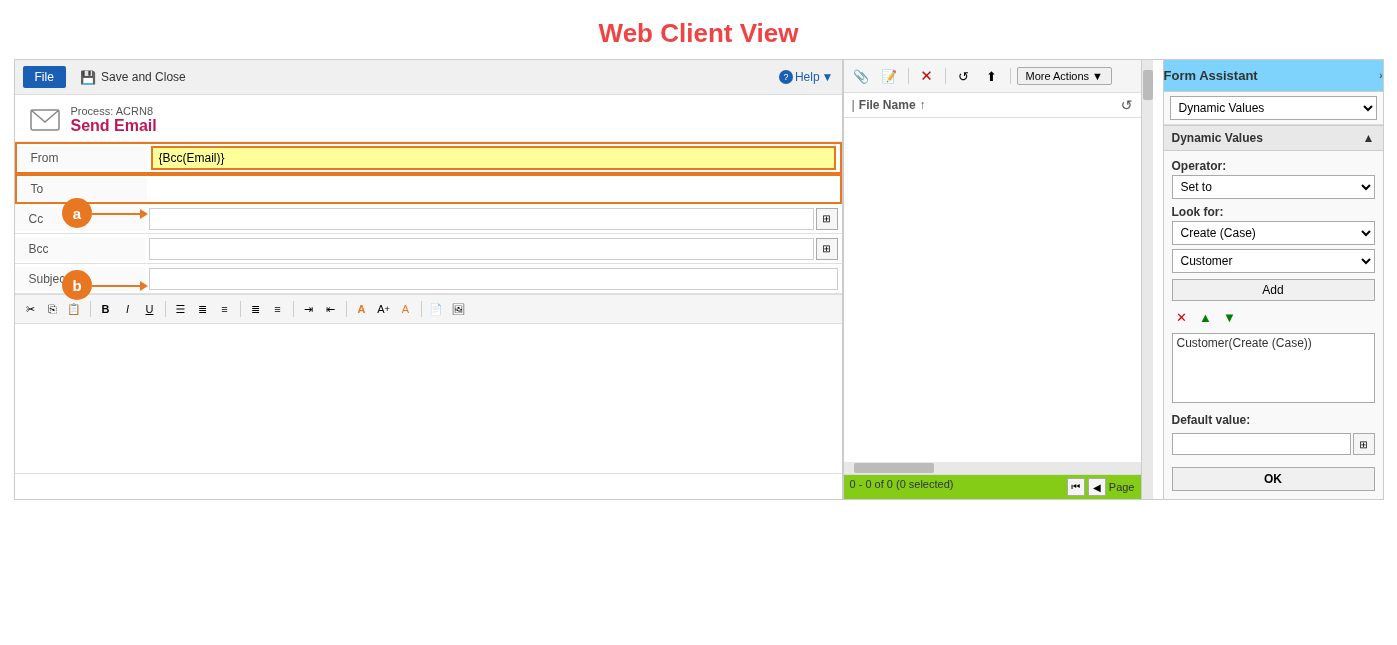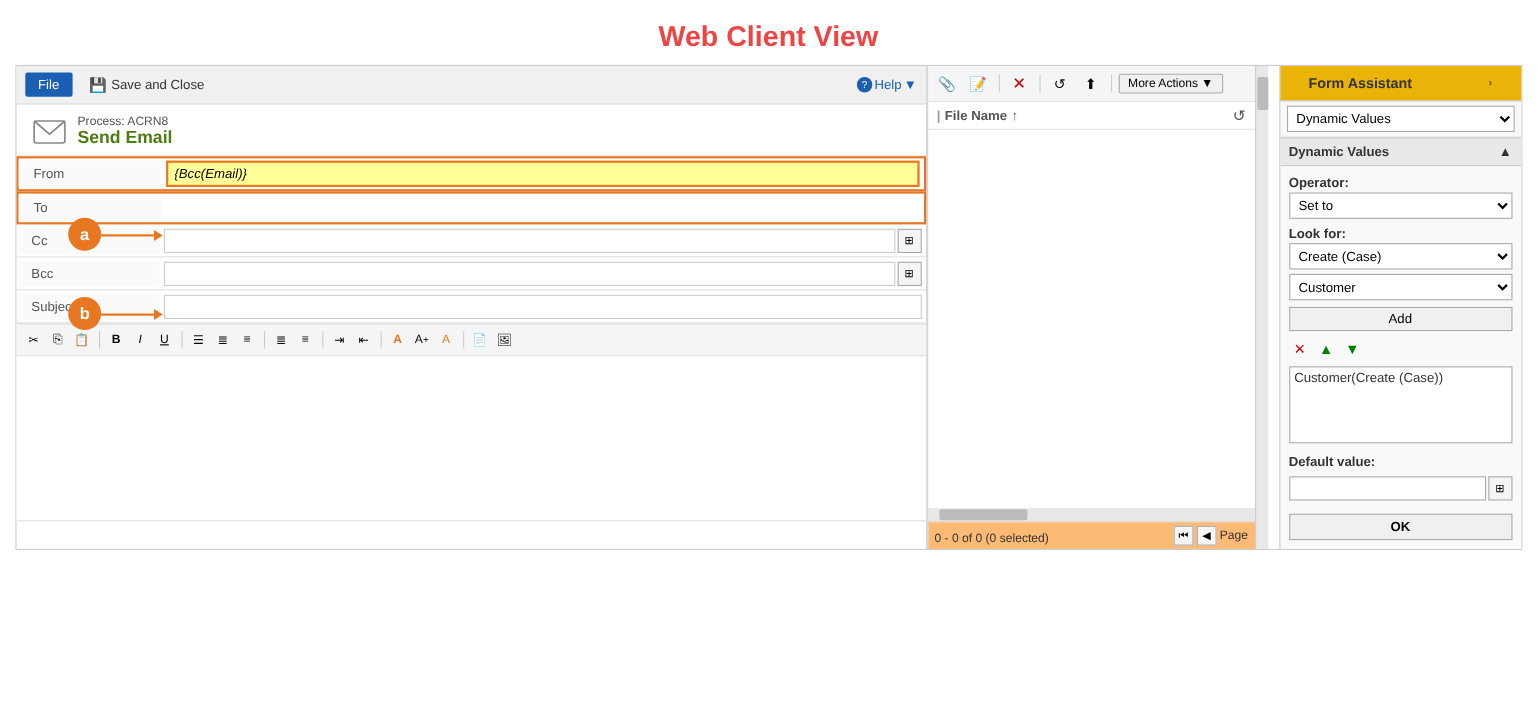--- a/index.html
+++ b/index.html
@@ -94,21 +94,21 @@
       align-items: center;
       justify-content: center;
     }
     .process-label {
       font-size: 11px;
       color: #555;
     }
     .process-title {
       font-size: 16px;
       font-weight: bold;
-      color: #4d7c0f;
+      color: #be185d;
     }
 
     
     .email-form {
       padding: 0;
     }
 
     .form-row {
       display: flex;
       align-items: center;
@@ -131,21 +131,20 @@
       position: relative;
     }
 
     .form-input {
       width: 100%;
       border: 1px solid #ccc;
       padding: 3px 6px;
       font-size: 12px;
       outline: none;
       background: #fff;
-      font-style: italic;
     }
 
     .form-input.highlighted {
       background: #ffff99;
       border: 2px solid #e87722;
     }
 
     .form-input-with-btn {
       display: flex;
       align-items: center;
@@ -268,26 +267,26 @@
 
     .file-list-area {
       flex: 1;
       overflow-y: auto;
       background: #fff;
       min-height: 80px;
     }
 
     .pagination-bar {
       display: flex;
-      align-items: flex-end;
+      align-items: flex-start;
       justify-content: space-between;
       padding: 3px 6px;
       border-top: 1px solid #ddd;
       font-size: 11px;
-      background: #fdba74;
+      background: #84cc16;
     }
     .pag-btns {
       display: flex;
       align-items: center;
       gap: 3px;
     }
     .pag-btn {
       width: 18px;
       height: 18px;
       border: 1px solid #aaa;
@@ -307,22 +306,22 @@
       background: #f9f9f9;
       display: flex;
       flex-direction: column;
       font-size: 12px;
     }
 
     .fa-header {
       display: flex;
       align-items: center;
       justify-content: space-between;
-      padding: 8px 26px;
-      background: #eab308;
+      padding: 8px 0;
+      background: #7dd3fc;
       border-bottom: 1px solid #ccc;
       font-weight: bold;
       font-size: 13px;
     }
 
     .fa-chevron {
       cursor: pointer;
       color: #555;
       font-size: 10px;
     }

